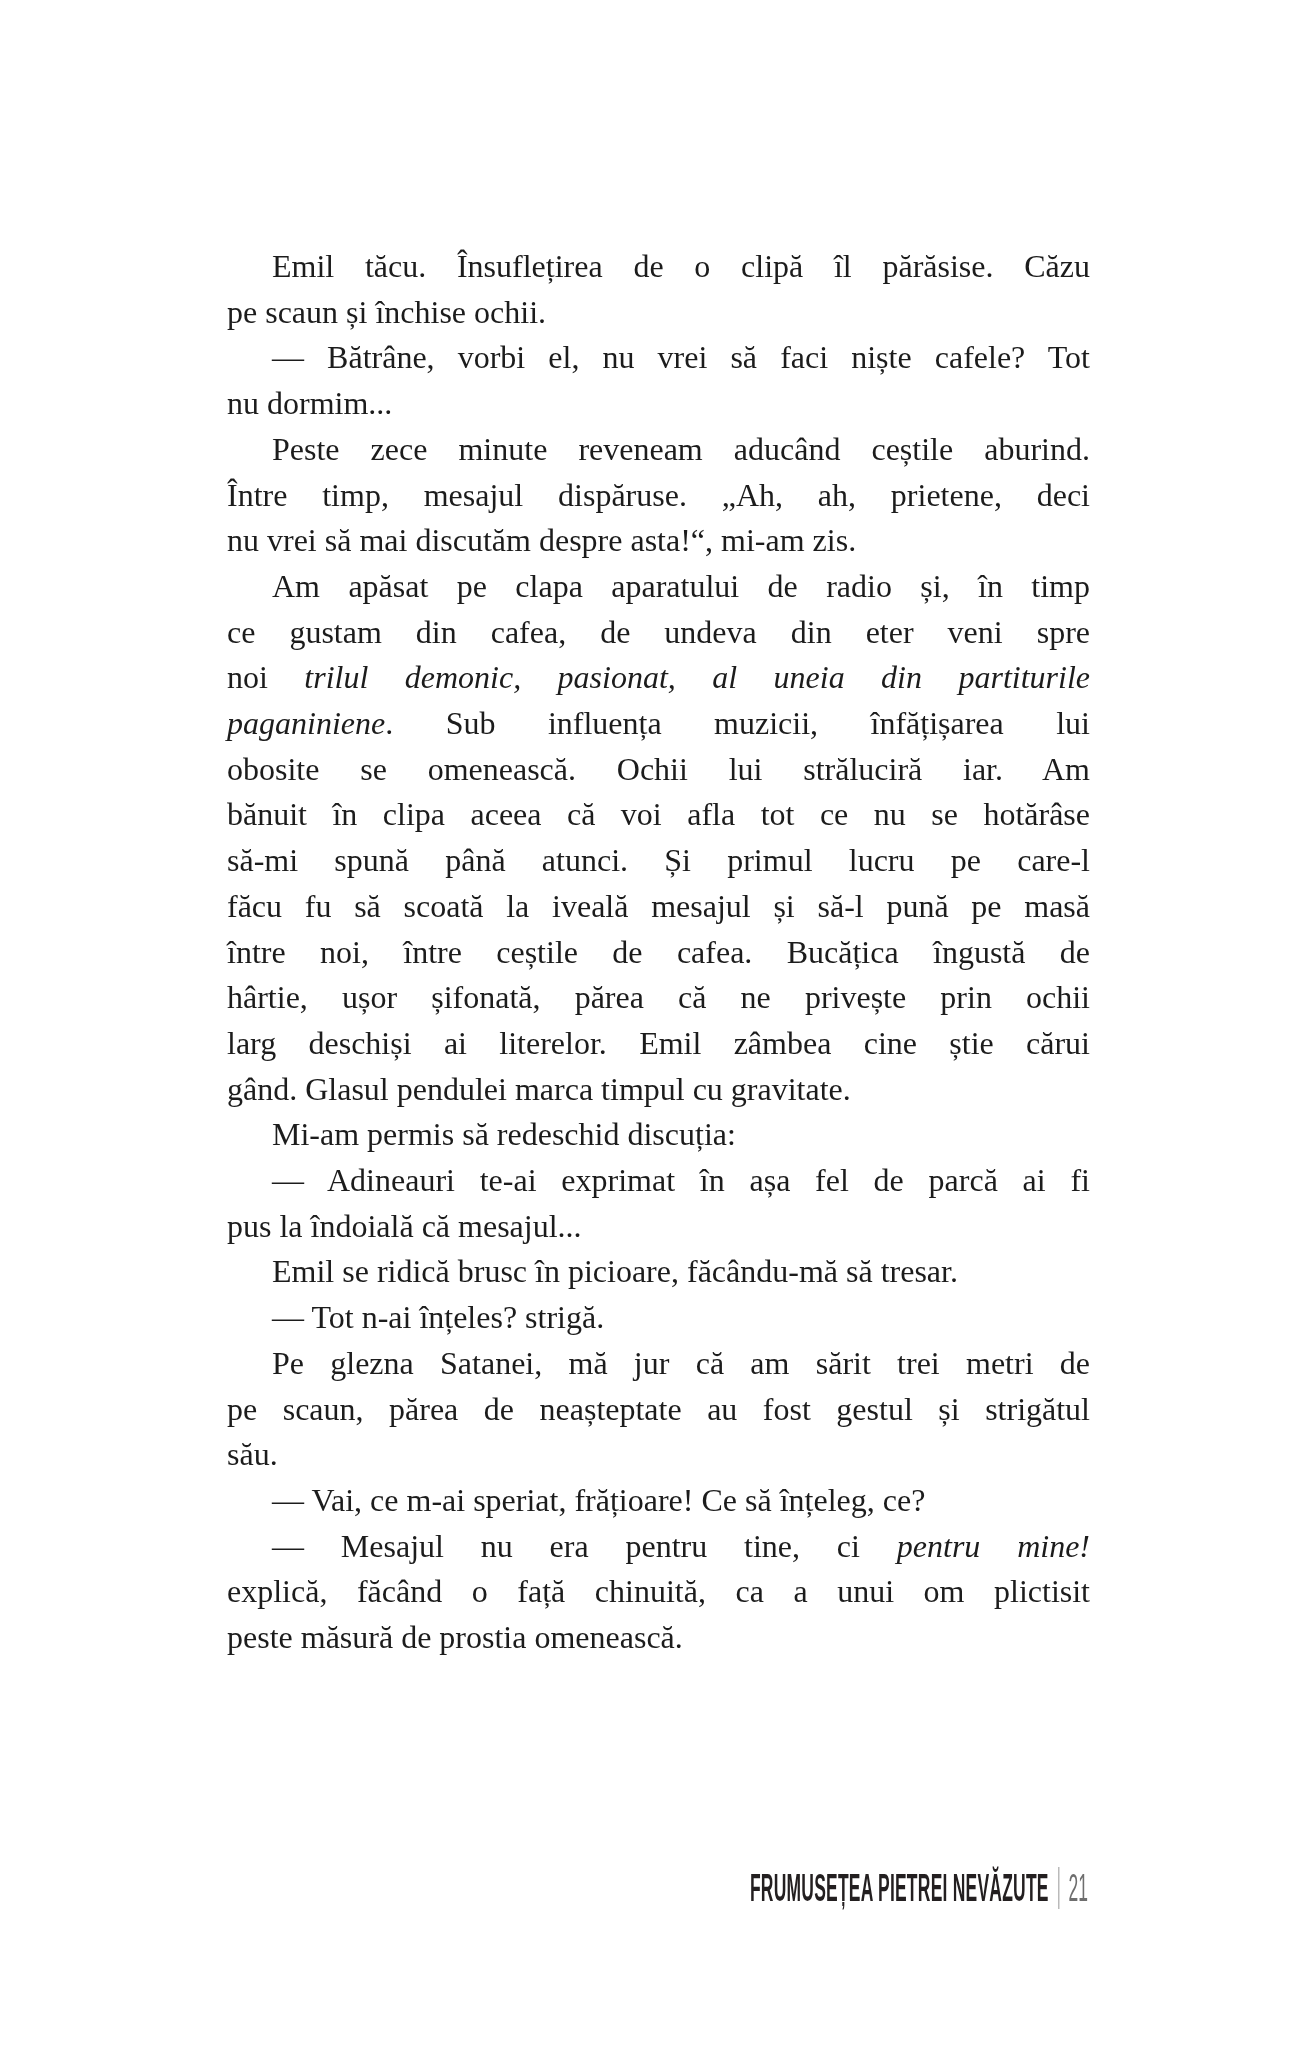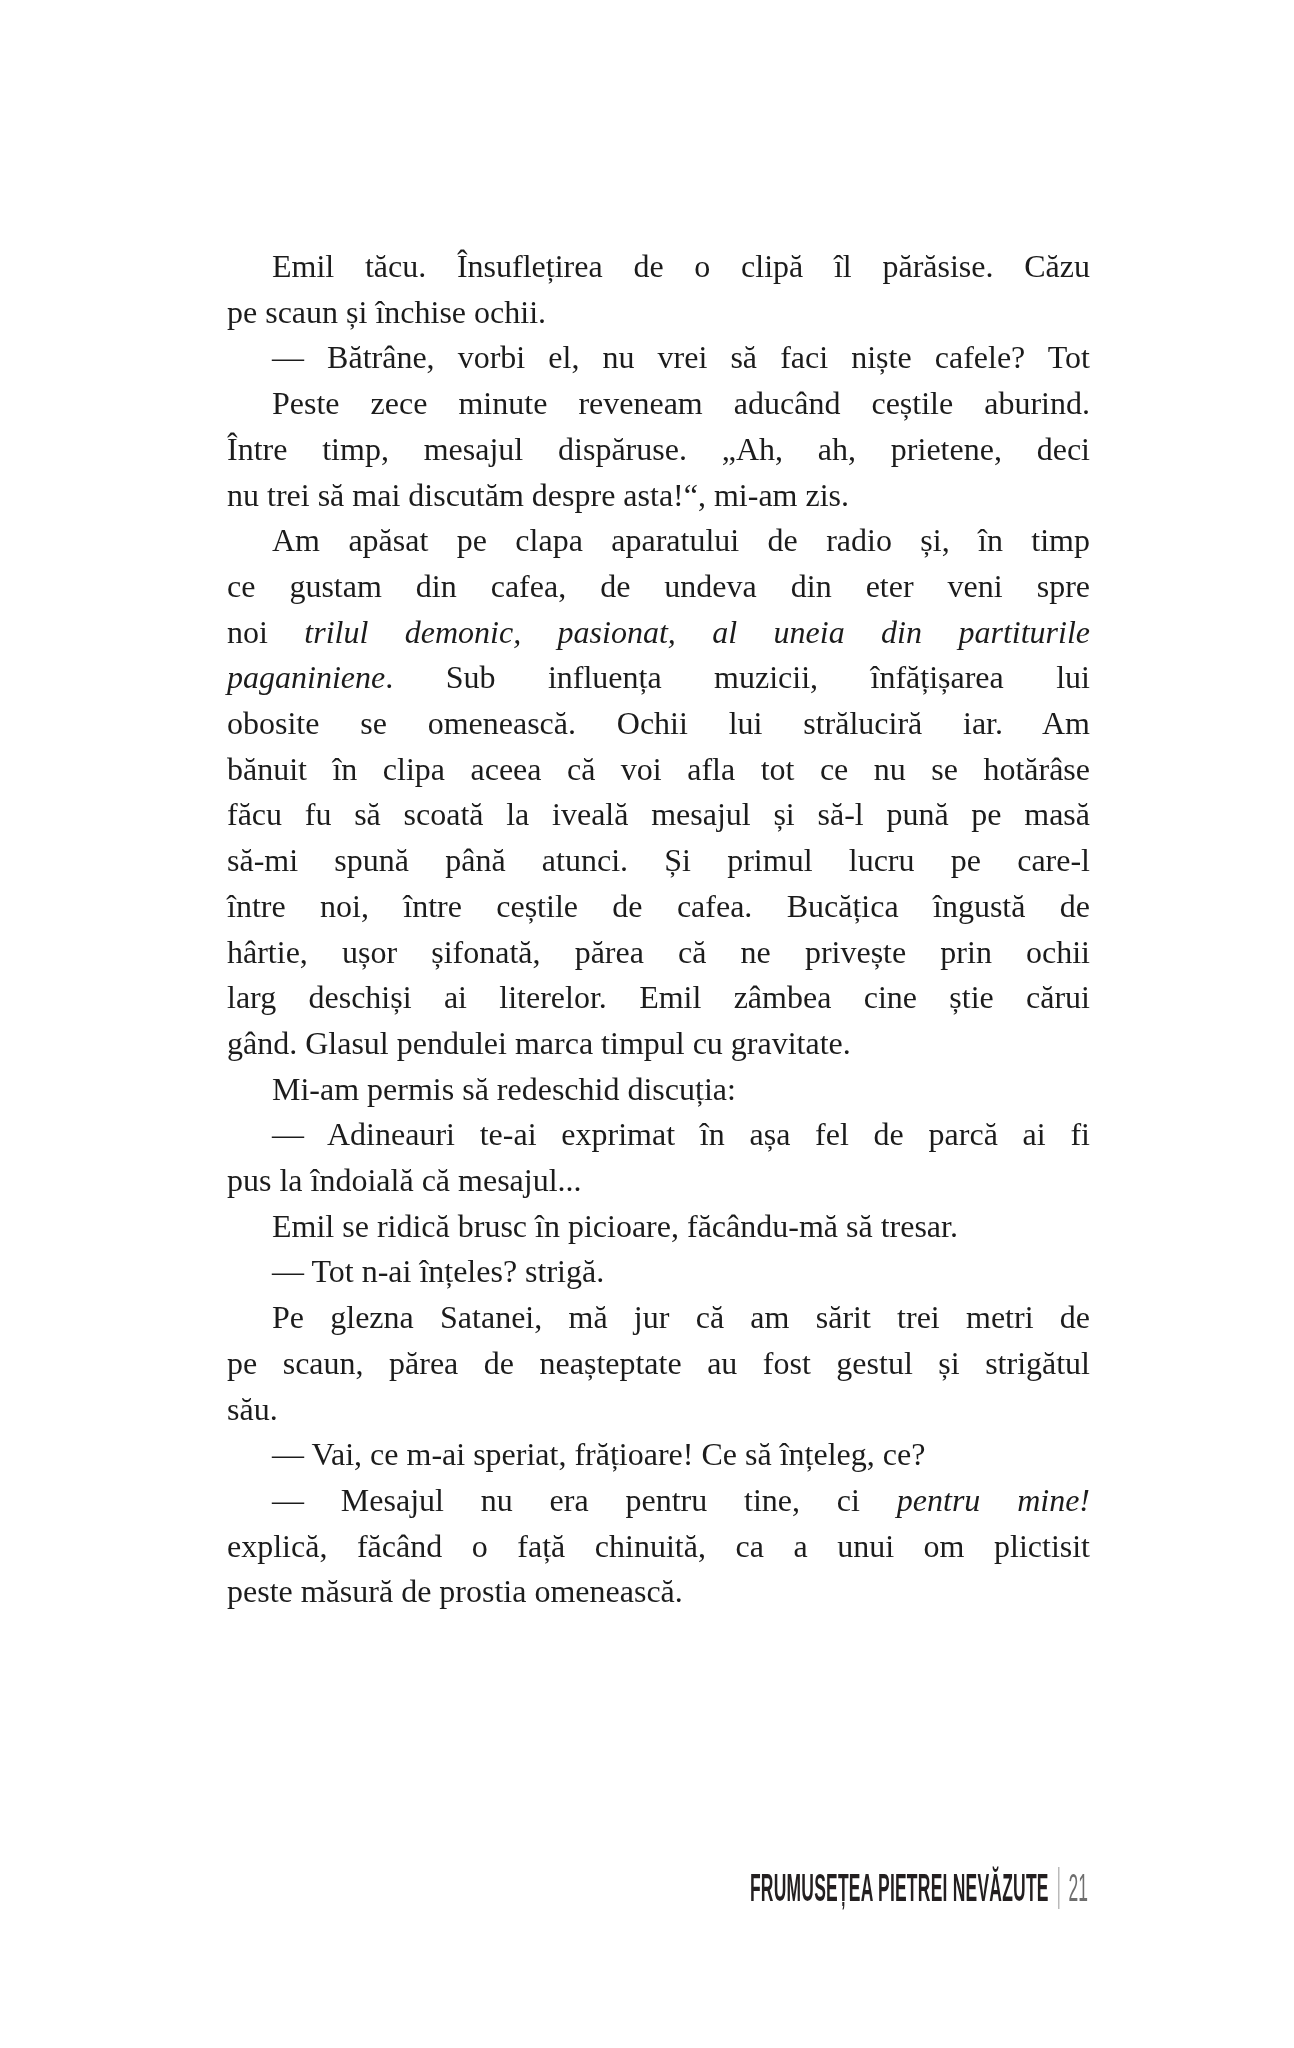--- a/index.html
+++ b/index.html
@@ -69,31 +69,32 @@
 </style>
 </head>
 <body>
 
 <div class="page">
 
   <div class="text-block">
       <div class="line indent justify"><span>Emil tăcu. Însuflețirea de o clipă îl părăsise. Căzu</span></div>
       <div class="line"><span>pe scaun și închise ochii.</span></div>
       <div class="line indent justify"><span>— Bătrâne, vorbi el, nu vrei să faci niște cafele? Tot</span></div>
+      <div class="line"><span>nu dormim...</span></div>
       <div class="line indent justify"><span>Peste zece minute reveneam aducând ceștile aburind.</span></div>
       <div class="line justify"><span>Între timp, mesajul dispăruse. „Ah, ah, prietene, deci</span></div>
-      <div class="line"><span>nu trei să mai discutăm despre asta!“, mi-am zis.</span></div>
+      <div class="line"><span>nu vrei să mai discutăm despre asta!“, mi-am zis.</span></div>
       <div class="line indent justify"><span>Am apăsat pe clapa aparatului de radio și, în timp</span></div>
       <div class="line justify"><span>ce gustam din cafea, de undeva din eter veni spre</span></div>
       <div class="line justify"><span>noi </span><em>trilul demonic, pasionat, al uneia din partiturile</em></div>
       <div class="line justify"><em>paganiniene</em><span>. Sub influența muzicii, înfățișarea lui</span></div>
       <div class="line justify"><span>obosite se omenească. Ochii lui străluciră iar. Am</span></div>
       <div class="line justify"><span>bănuit în clipa aceea că voi afla tot ce nu se hotărâse</span></div>
+      <div class="line justify"><span>să-mi spună până atunci. Și primul lucru pe care-l</span></div>
       <div class="line justify"><span>făcu fu să scoată la iveală mesajul și să-l pună pe masă</span></div>
-      <div class="line justify"><span>să-mi spună până atunci. Și primul lucru pe care-l</span></div>
       <div class="line justify"><span>între noi, între ceștile de cafea. Bucățica îngustă de</span></div>
       <div class="line justify"><span>hârtie, ușor șifonată, părea că ne privește prin ochii</span></div>
       <div class="line justify"><span>larg deschiși ai literelor. Emil zâmbea cine știe cărui</span></div>
       <div class="line"><span>gând. Glasul pendulei marca timpul cu gravitate.</span></div>
       <div class="line indent"><span>Mi-am permis să redeschid discuția:</span></div>
       <div class="line indent justify"><span>— Adineauri te-ai exprimat în așa fel de parcă ai fi</span></div>
       <div class="line"><span>pus la îndoială că mesajul...</span></div>
       <div class="line indent"><span>Emil se ridică brusc în picioare, făcându-mă să tresar.</span></div>
       <div class="line indent"><span>— Tot n-ai înțeles? strigă.</span></div>
       <div class="line indent justify"><span>Pe glezna Satanei, mă jur că am sărit trei metri de</span></div>

